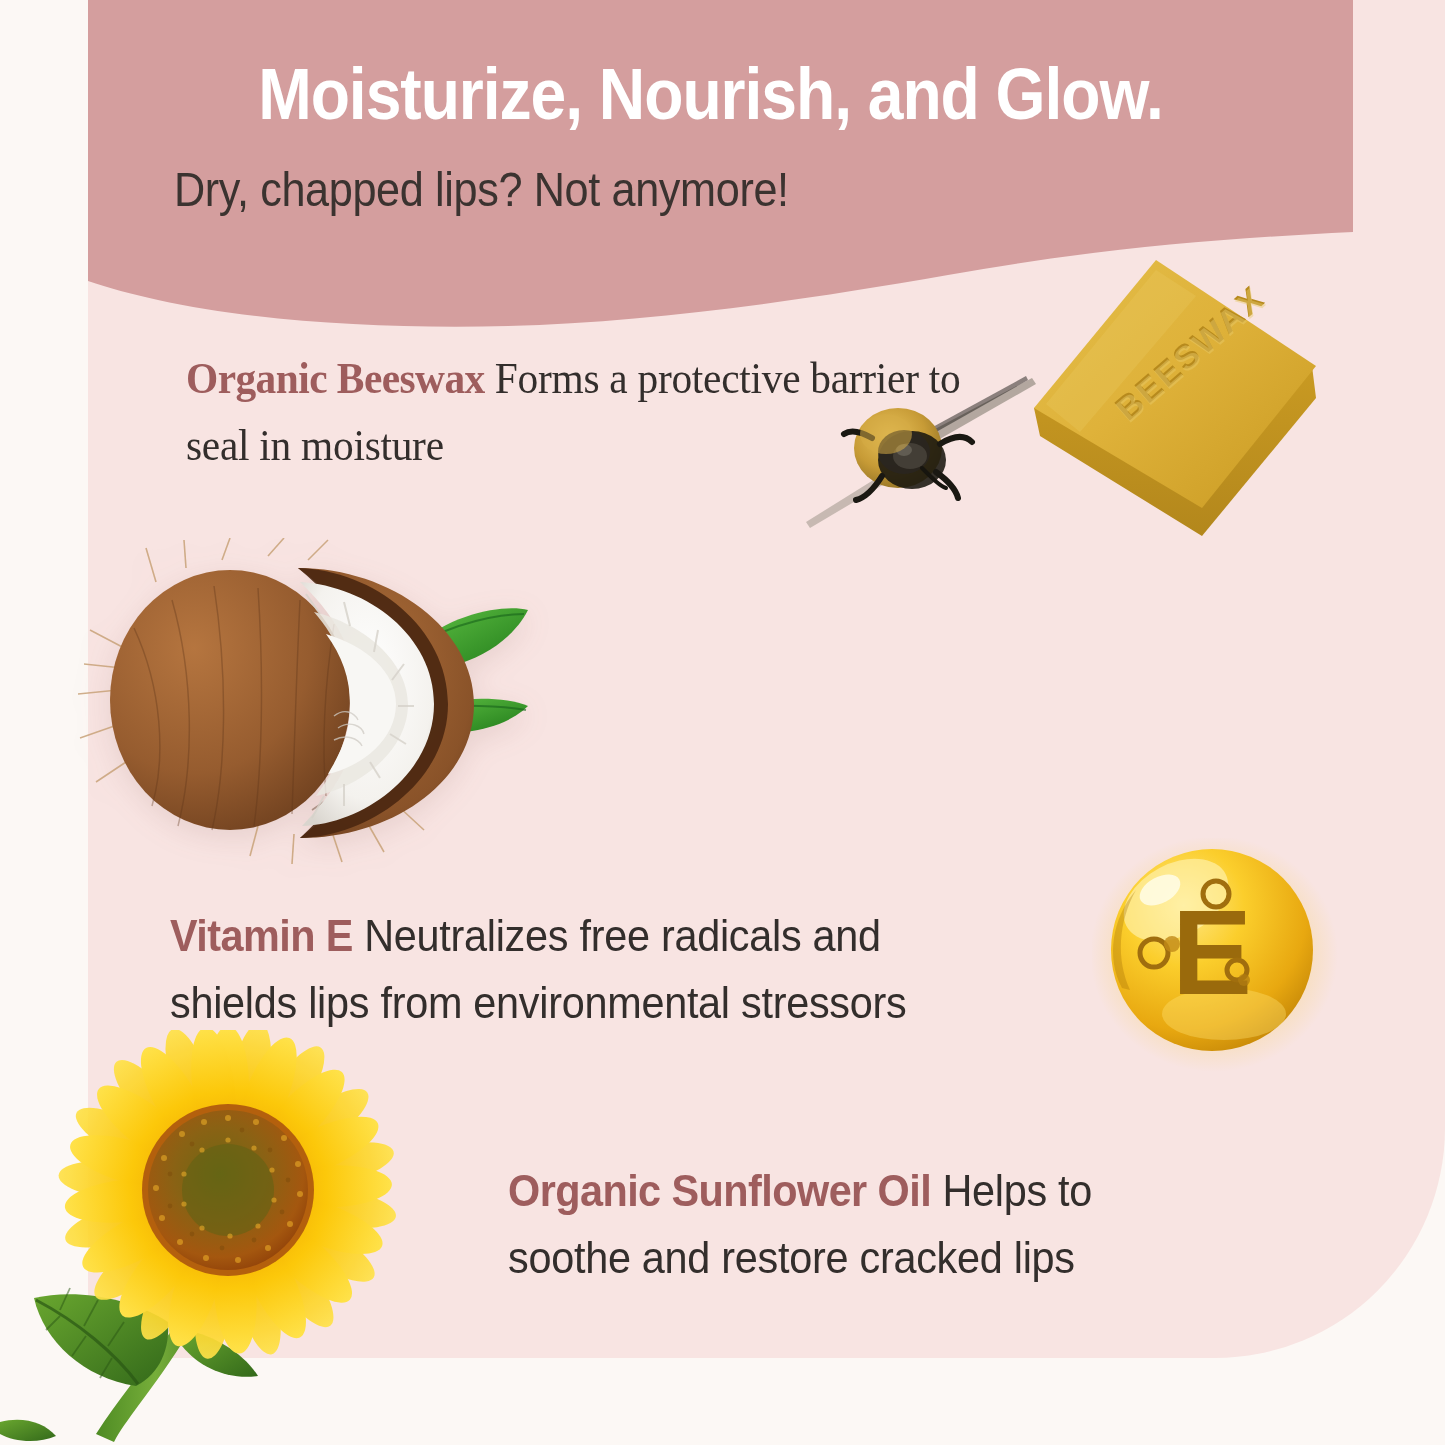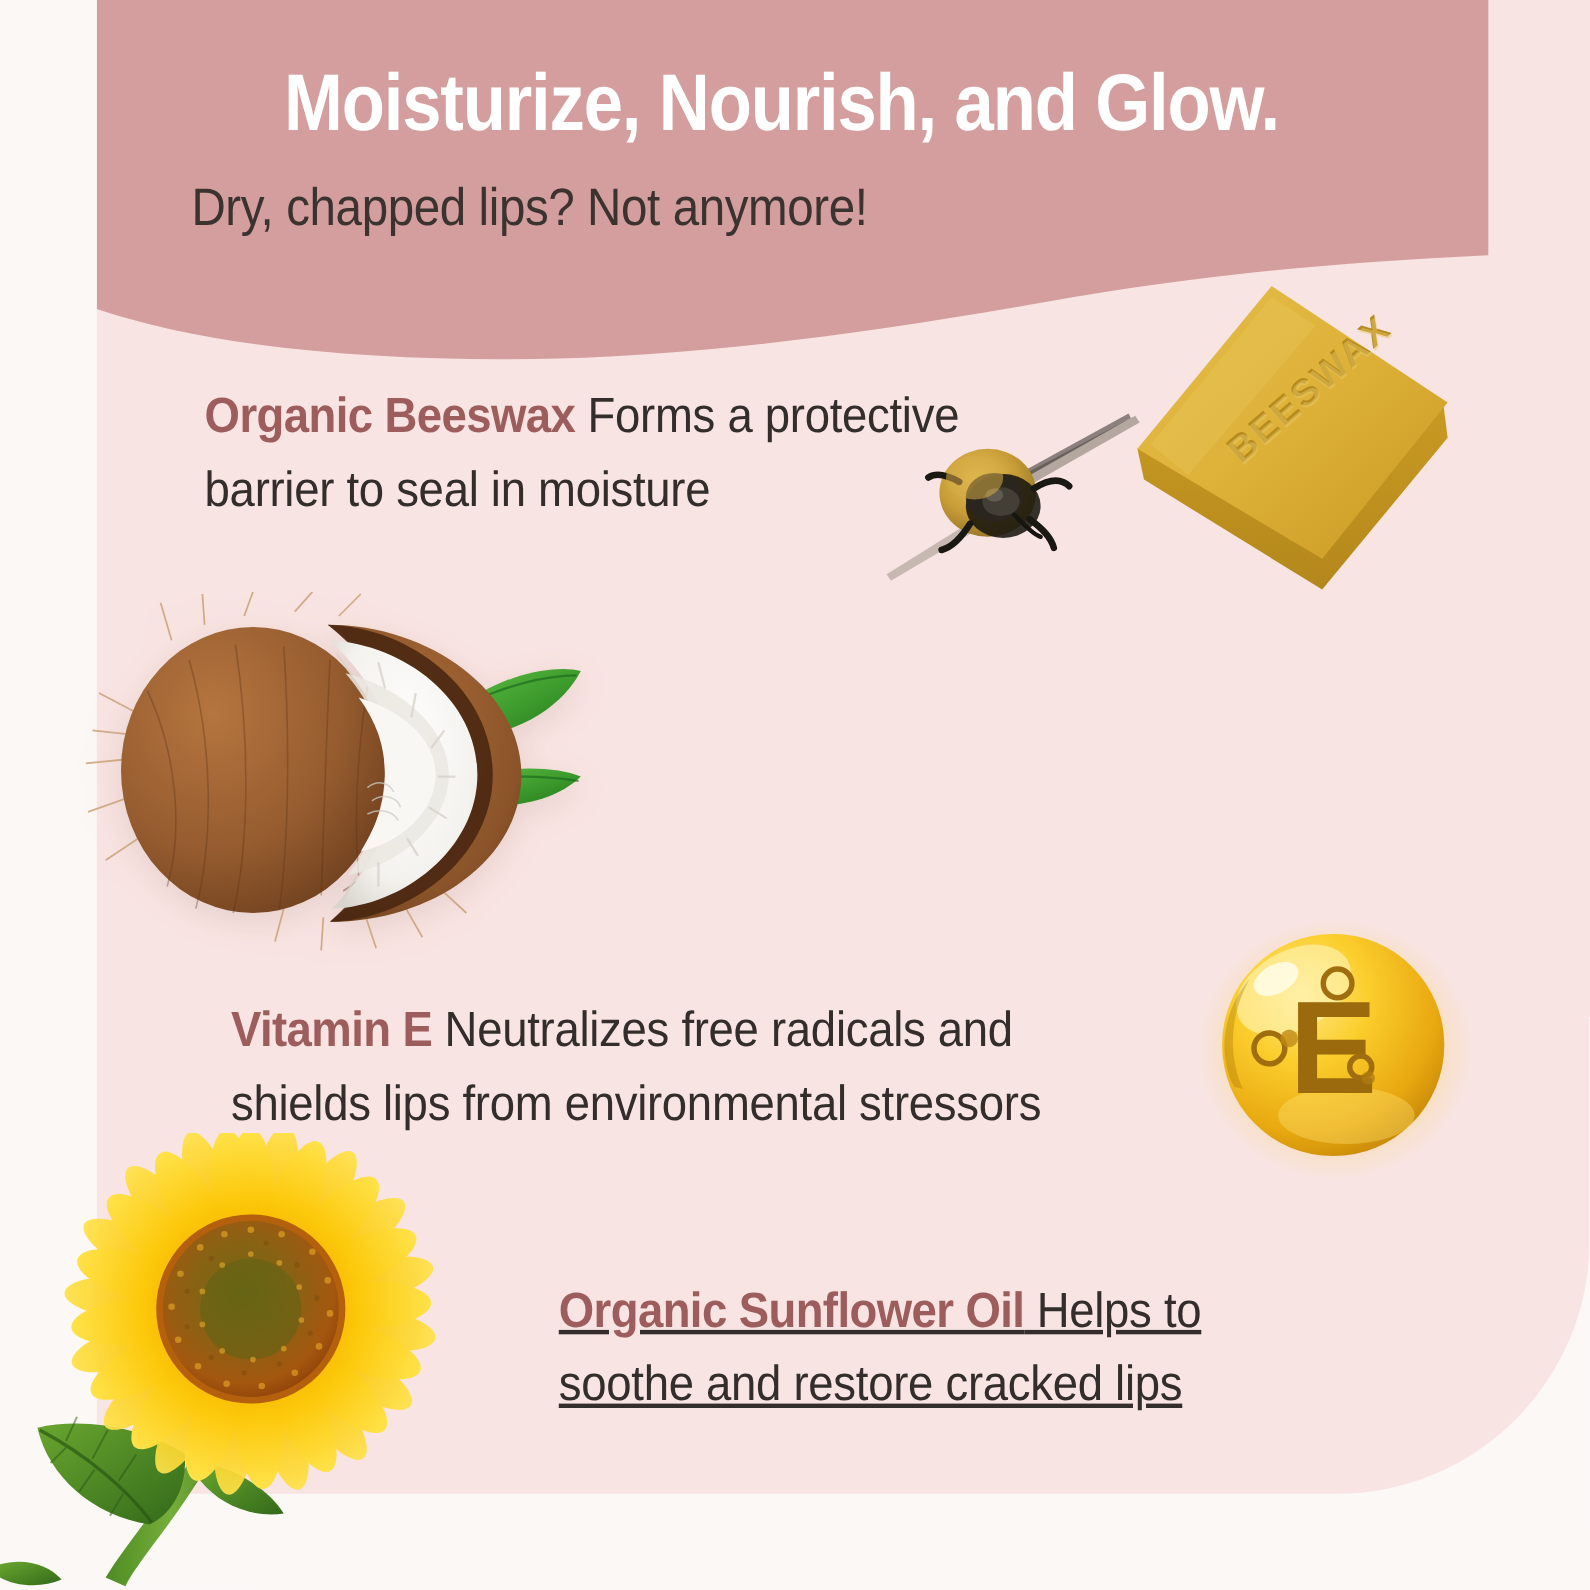--- a/index.html
+++ b/index.html
@@ -83,24 +83,24 @@
     font-weight: 400;
     z-index: 6;
   }
   .ingredient .iname {
     color: #9E5D5D;
     font-weight: bold;
     letter-spacing: -0.6px;
   }
   .ing-inner { transform: scaleX(0.92); transform-origin: left top; }
 
-  #ing-beeswax   { left: 186px;  top: 345px;  width: 880px; }
+  #ing-beeswax   { left: 186px;  top: 345px;  width: 880px; font-family: Liberation Serif, serif; }
   #ing-coconut   { left: 528px;  top: 588px;  width: 700px; }
-  #ing-vitamine  { left: 170px;  top: 903px;  width: 920px; margin-left: 40px; }
-  #ing-sunflower { left: 508px;  top: 1158px; width: 740px; text-decoration: underline; }
+  #ing-vitamine  { left: 170px;  top: 903px;  width: 920px; }
+  #ing-sunflower { left: 508px;  top: 1158px; width: 740px; }
 
   
   .art { position: absolute; z-index: 3; }
 
   
   #beeswax-art { left: 1010px; top: 238px; width: 330px; height: 310px; z-index: 4; }
 
   
   #bee-art { left: 800px; top: 372px; width: 240px; height: 175px; z-index: 5; }
 

